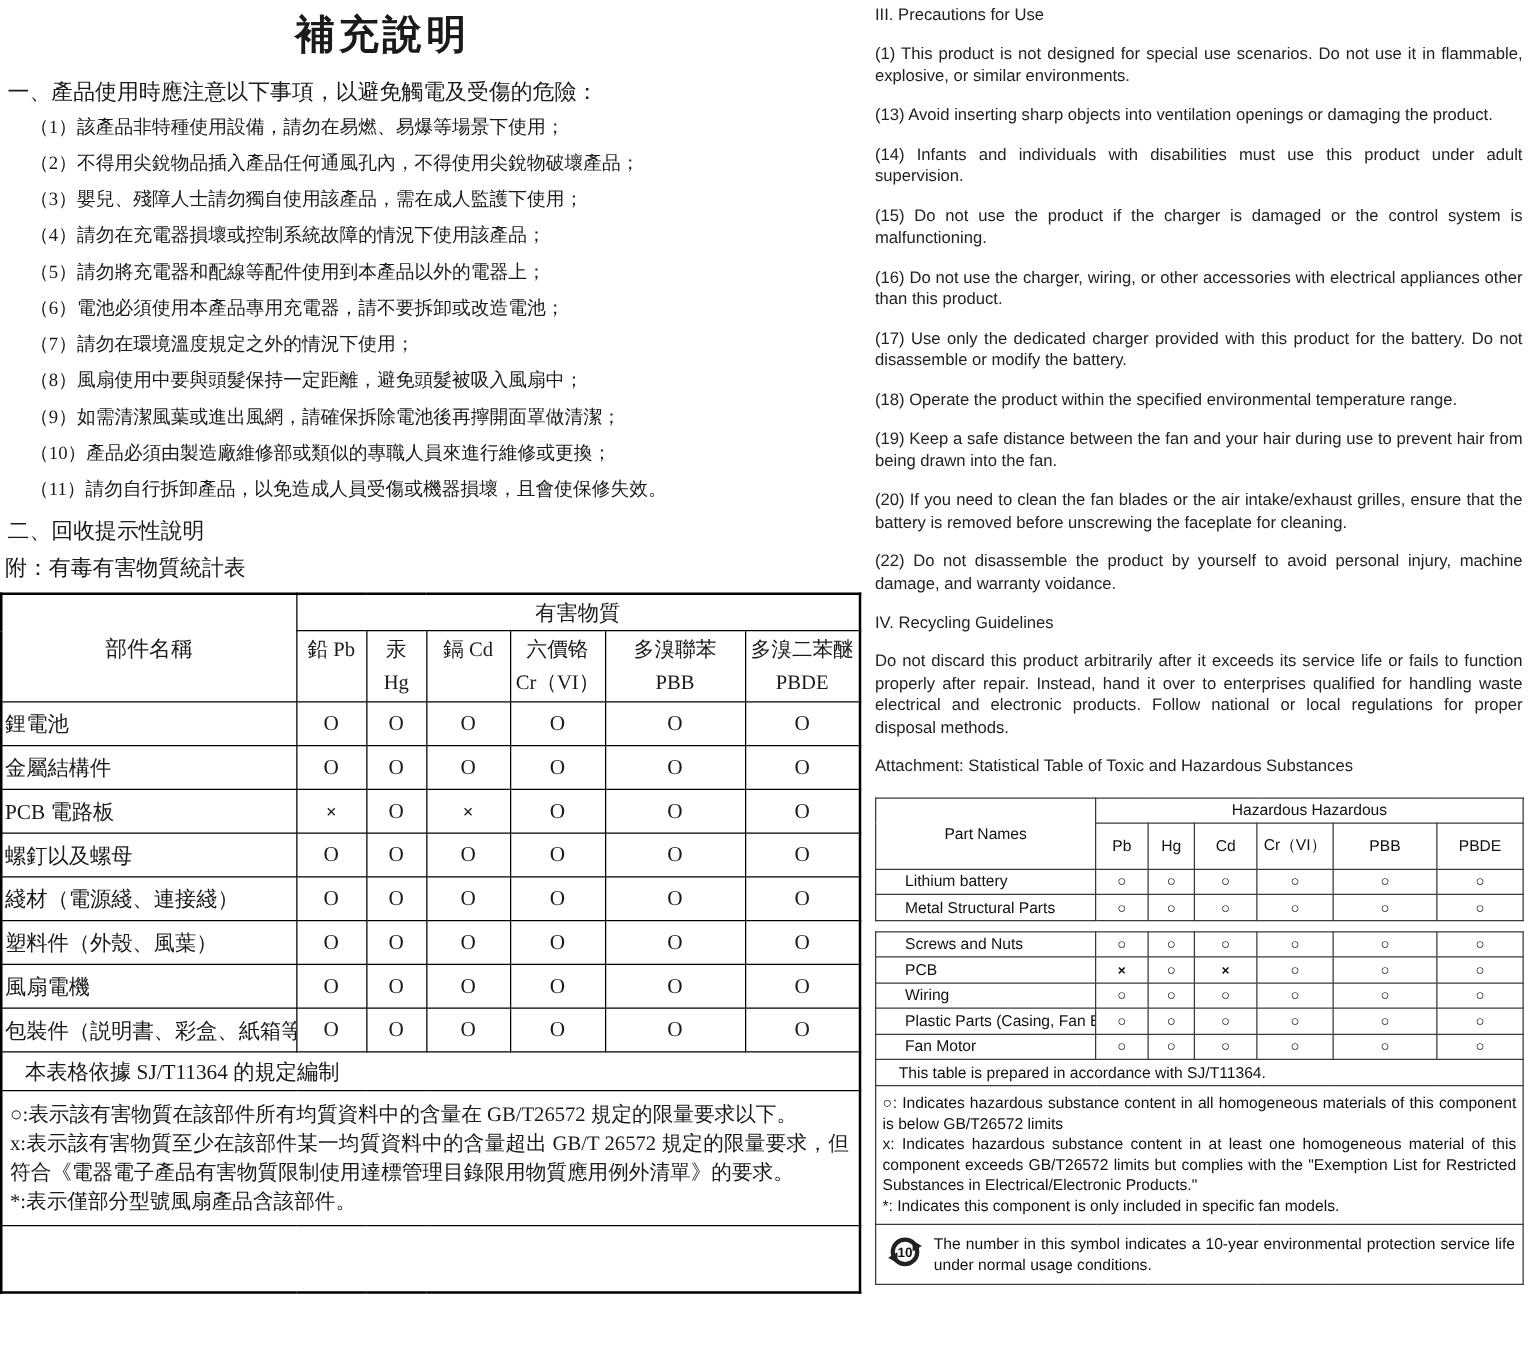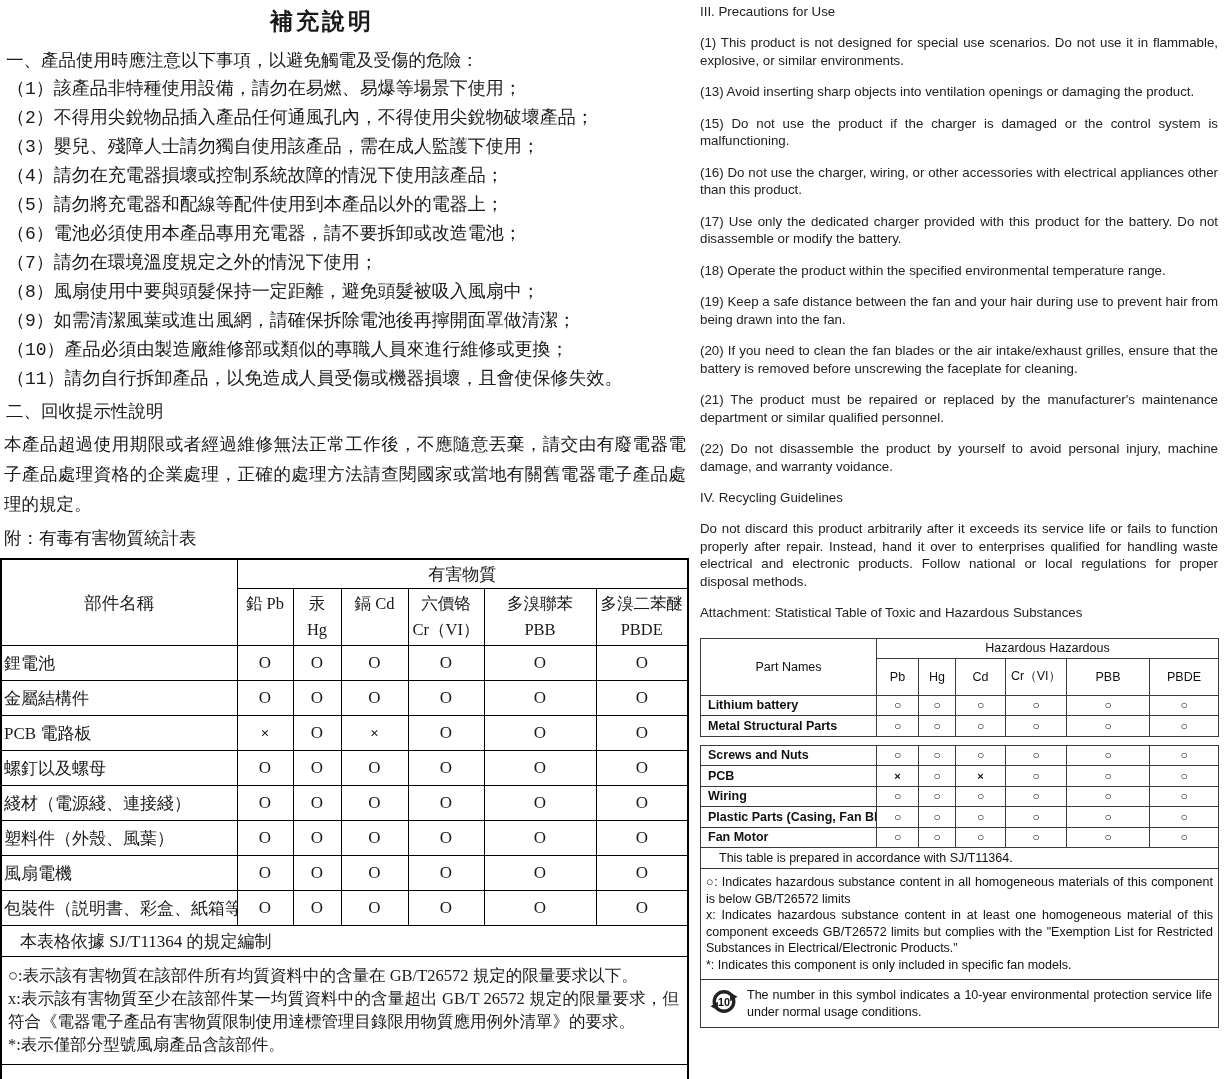--- a/index.html
+++ b/index.html
@@ -1,22 +1,22 @@
 <!DOCTYPE html>
 <html><head>
 <meta charset="utf-8">
 <style>
   html,body{margin:0;padding:0;background:#fff;}
   .page{position:relative;width:1224px;height:1079px;background:#fff;color:#1a1a1a;overflow:hidden;}
 
   
   .cn{position:absolute;left:0;top:0;width:688px;font-family:"Liberation Serif","DejaVu Serif",serif;}
-  .cn-title{width:612px;text-align:center;font-size:23px;font-weight:700;letter-spacing:3px;padding-top:6px;padding-left:16px;}
+  .cn-title{width:612px;text-align:center;font-size:32px;font-weight:700;letter-spacing:3px;padding-top:6px;}
   .cn-h1{margin:12px 0 0 6px;font-size:17.5px;line-height:22px;}
-  .cn-item{margin:7px 0 0 7px;font-size:18px;line-height:22px;font-family:Liberation Mono, monospace;}
+  .cn-item{margin:7px 0 0 24px;font-size:15px;line-height:22px;}
   .cn-h2{margin:10px 0 0 6px;font-size:17.5px;line-height:22px;}
   .cn-body{margin:7px 2px 0 4px;font-size:17.5px;line-height:30px;text-align:justify;}
   .cn-attach{margin:8px 0 0 4px;font-size:17.5px;line-height:22px;}
 
   table{border-collapse:collapse;table-layout:fixed;}
   .cn-table{width:687px;margin-top:9px;border:2px solid #000;font-size:17px;}
   .cn-table td{border:1px solid #000;text-align:center;vertical-align:middle;padding:0;overflow:hidden;}
   .cn-table .hdr1 td{height:28px;}
   .cn-table .hdr2 td{height:56px;}
   .cn-table td.part-hd{font-size:17.5px;}
@@ -31,21 +31,21 @@
   td.cn-efup{height:48px;text-align:left;padding:2px 0 2px 10px;}
 
   
   .en{position:absolute;left:700px;top:0;width:518px;font-family:"Liberation Sans","DejaVu Sans",sans-serif;font-size:13.3px;color:#222;}
   .en-h{margin:3px 0 0 0;font-weight:400;font-size:13.3px;line-height:17px;}
   .en-p{margin:14px 0 0 0;line-height:17.5px;text-align:justify;}
   .en-h2{margin:14px 0 0 0;line-height:17px;}
 
   .en-table{width:518px;border:1.5px solid #3a3a3a;font-size:12.5px;color:#111;}
   .en-table td{border:1px solid #3a3a3a;text-align:center;vertical-align:middle;padding:0;overflow:hidden;}
-  .en-table td.name{text-align:left;padding-left:7px;white-space:nowrap;font-weight:bold;}
+  .en-table td.name{text-align:left;padding-left:23px;white-space:nowrap;}
   .en-table .hdr1 td{height:19px;}
   .en-table .hdr2 td{height:36px;}
   .en-table tr.data td{height:19.5px;}
   .en-t1{margin-top:16px;}
   .en-t2{margin-top:8px;}
   .en-mark{font-size:12px;}
   .en-mark.x{font-size:11px;font-weight:700;}
   td.en-note{height:20px;text-align:left;padding-left:18px;}
   td.en-legend{text-align:left;padding:5px 5px 6px 5px;}
   .en-legend p{margin:0;line-height:16.5px;text-align:justify;}
@@ -68,21 +68,20 @@
         <div class="cn-item">（4）請勿在充電器損壞或控制系統故障的情況下使用該產品；</div>
         <div class="cn-item">（5）請勿將充電器和配線等配件使用到本產品以外的電器上；</div>
         <div class="cn-item">（6）電池必須使用本產品專用充電器，請不要拆卸或改造電池；</div>
         <div class="cn-item">（7）請勿在環境溫度規定之外的情況下使用；</div>
         <div class="cn-item">（8）風扇使用中要與頭髮保持一定距離，避免頭髮被吸入風扇中；</div>
         <div class="cn-item">（9）如需清潔風葉或進出風網，請確保拆除電池後再擰開面罩做清潔；</div>
         <div class="cn-item">（10）產品必須由製造廠維修部或類似的專職人員來進行維修或更換；</div>
         <div class="cn-item">（11）請勿自行拆卸產品，以免造成人員受傷或機器損壞，且會使保修失效。</div>
       </div>
     <div class="cn-h2">二、回收提示性說明</div>
-    <div class="cn-body">本產品超過使用期限或者經過維修無法正常工作後，不應隨意丟棄，請交由有廢電器電子產品處理資格的企業處理，正確的處理方法請查閱國家或當地有關舊電器電子產品處理的規定。</div>
     <div class="cn-attach">附：有毒有害物質統計表</div>
 
     <table class="cn-table">
       <colgroup>
         <col style="width:236px">
           <col style="width:56px">
           <col style="width:48px">
         <col style="width:67px">
           <col style="width:76px">
           <col style="width:112px">
@@ -212,27 +211,27 @@
       </tr>
     </tbody>
       </table>
   </div>
 
   <div class="en">
     <div class="en-h">III. Precautions for Use</div>
     <div id="en-paragraphs">
         <div class="en-p">(1) This product is not designed for special use scenarios. Do not use it in flammable, explosive, or similar environments.</div>
         <div class="en-p">(13) Avoid inserting sharp objects into ventilation openings or damaging the product.</div>
+        <div class="en-p">(14) Infants and individuals with disabilities must use this product under adult supervision.</div>
         <div class="en-p">(15) Do not use the product if the charger is damaged or the control system is malfunctioning.</div>
         <div class="en-p">(16) Do not use the charger, wiring, or other accessories with electrical appliances other than this product.</div>
         <div class="en-p">(17) Use only the dedicated charger provided with this product for the battery. Do not disassemble or modify the battery.</div>
         <div class="en-p">(18) Operate the product within the specified environmental temperature range.</div>
         <div class="en-p">(19) Keep a safe distance between the fan and your hair during use to prevent hair from being drawn into the fan.</div>
         <div class="en-p">(20) If you need to clean the fan blades or the air intake/exhaust grilles, ensure that the battery is removed before unscrewing the faceplate for cleaning.</div>
-        <div class="en-p">(21) The product must be repaired or replaced by the manufacturer's maintenance department or similar qualified personnel.</div>
         <div class="en-p">(22) Do not disassemble the product by yourself to avoid personal injury, machine damage, and warranty voidance.</div>
       </div>
     <div class="en-h2">IV. Recycling Guidelines</div>
     <div class="en-p">Do not discard this product arbitrarily after it exceeds its service life or fails to function properly after repair. Instead, hand it over to enterprises qualified for handling waste electrical and electronic products. Follow national or local regulations for proper disposal methods.</div>
     <div class="en-p">Attachment: Statistical Table of Toxic and Hazardous Substances</div>
 
     <table class="en-table en-t1">
       <colgroup>
         <col style="width:176px">
           <col style="width:42px">

